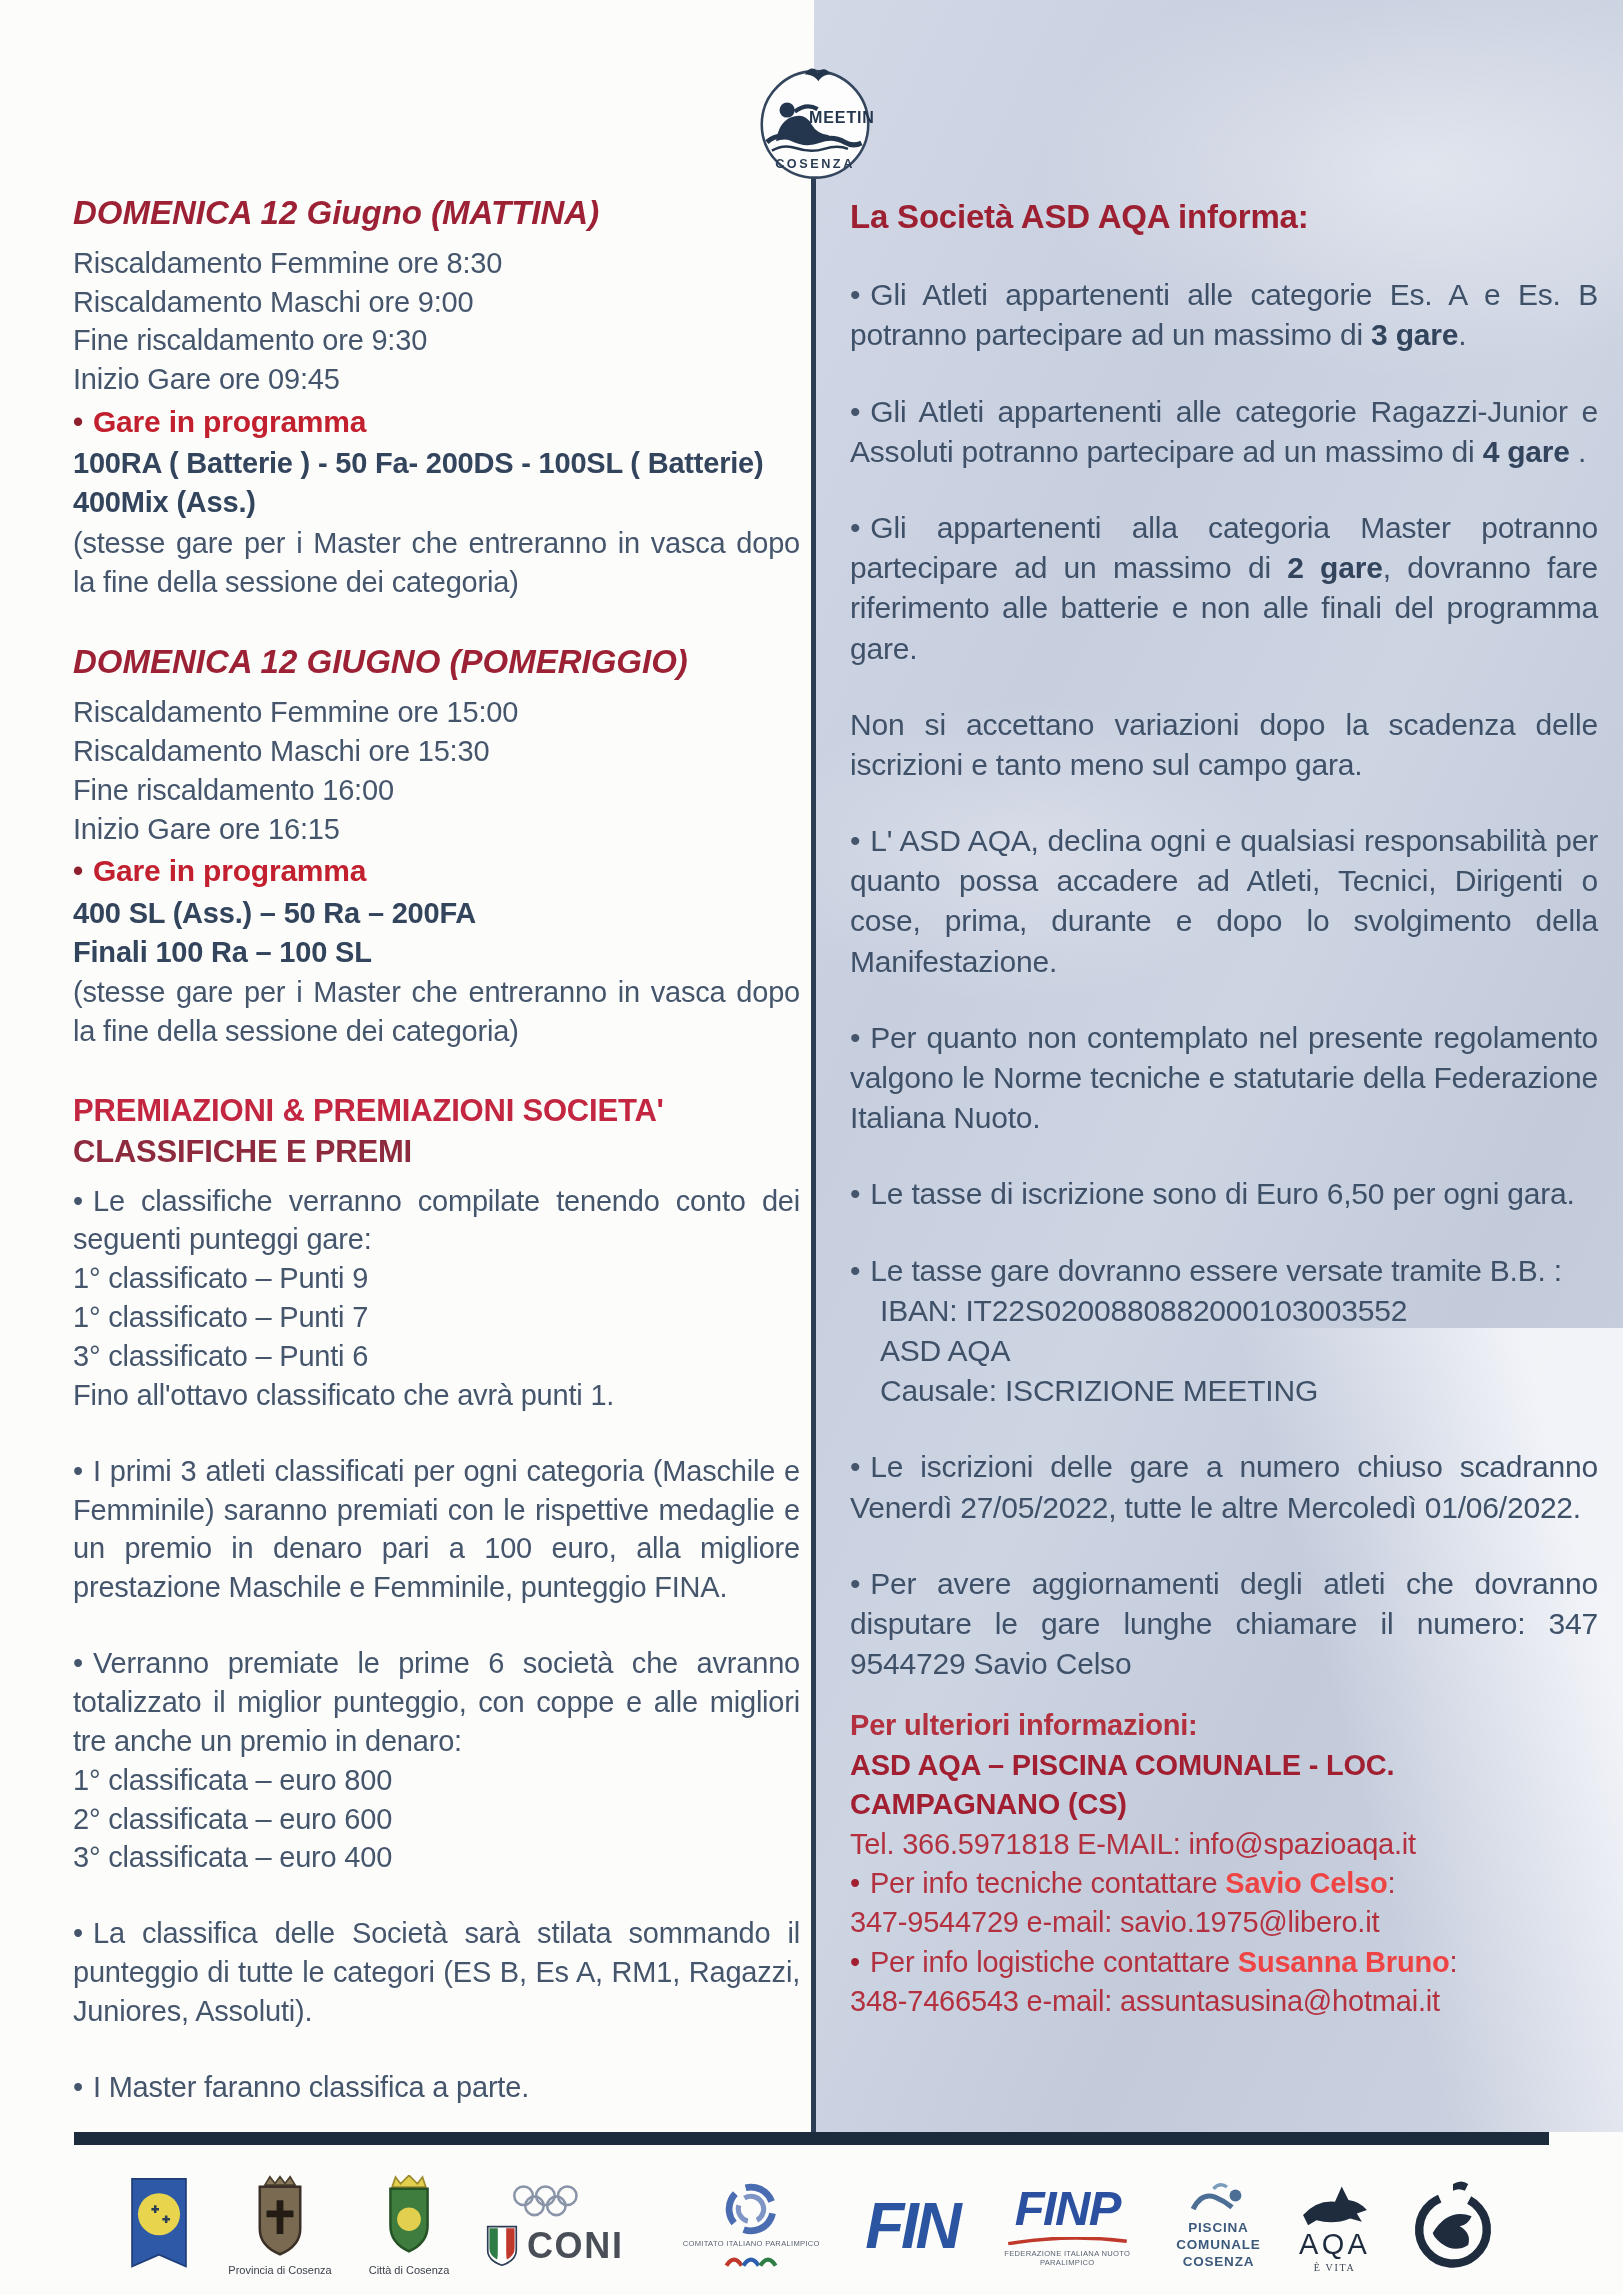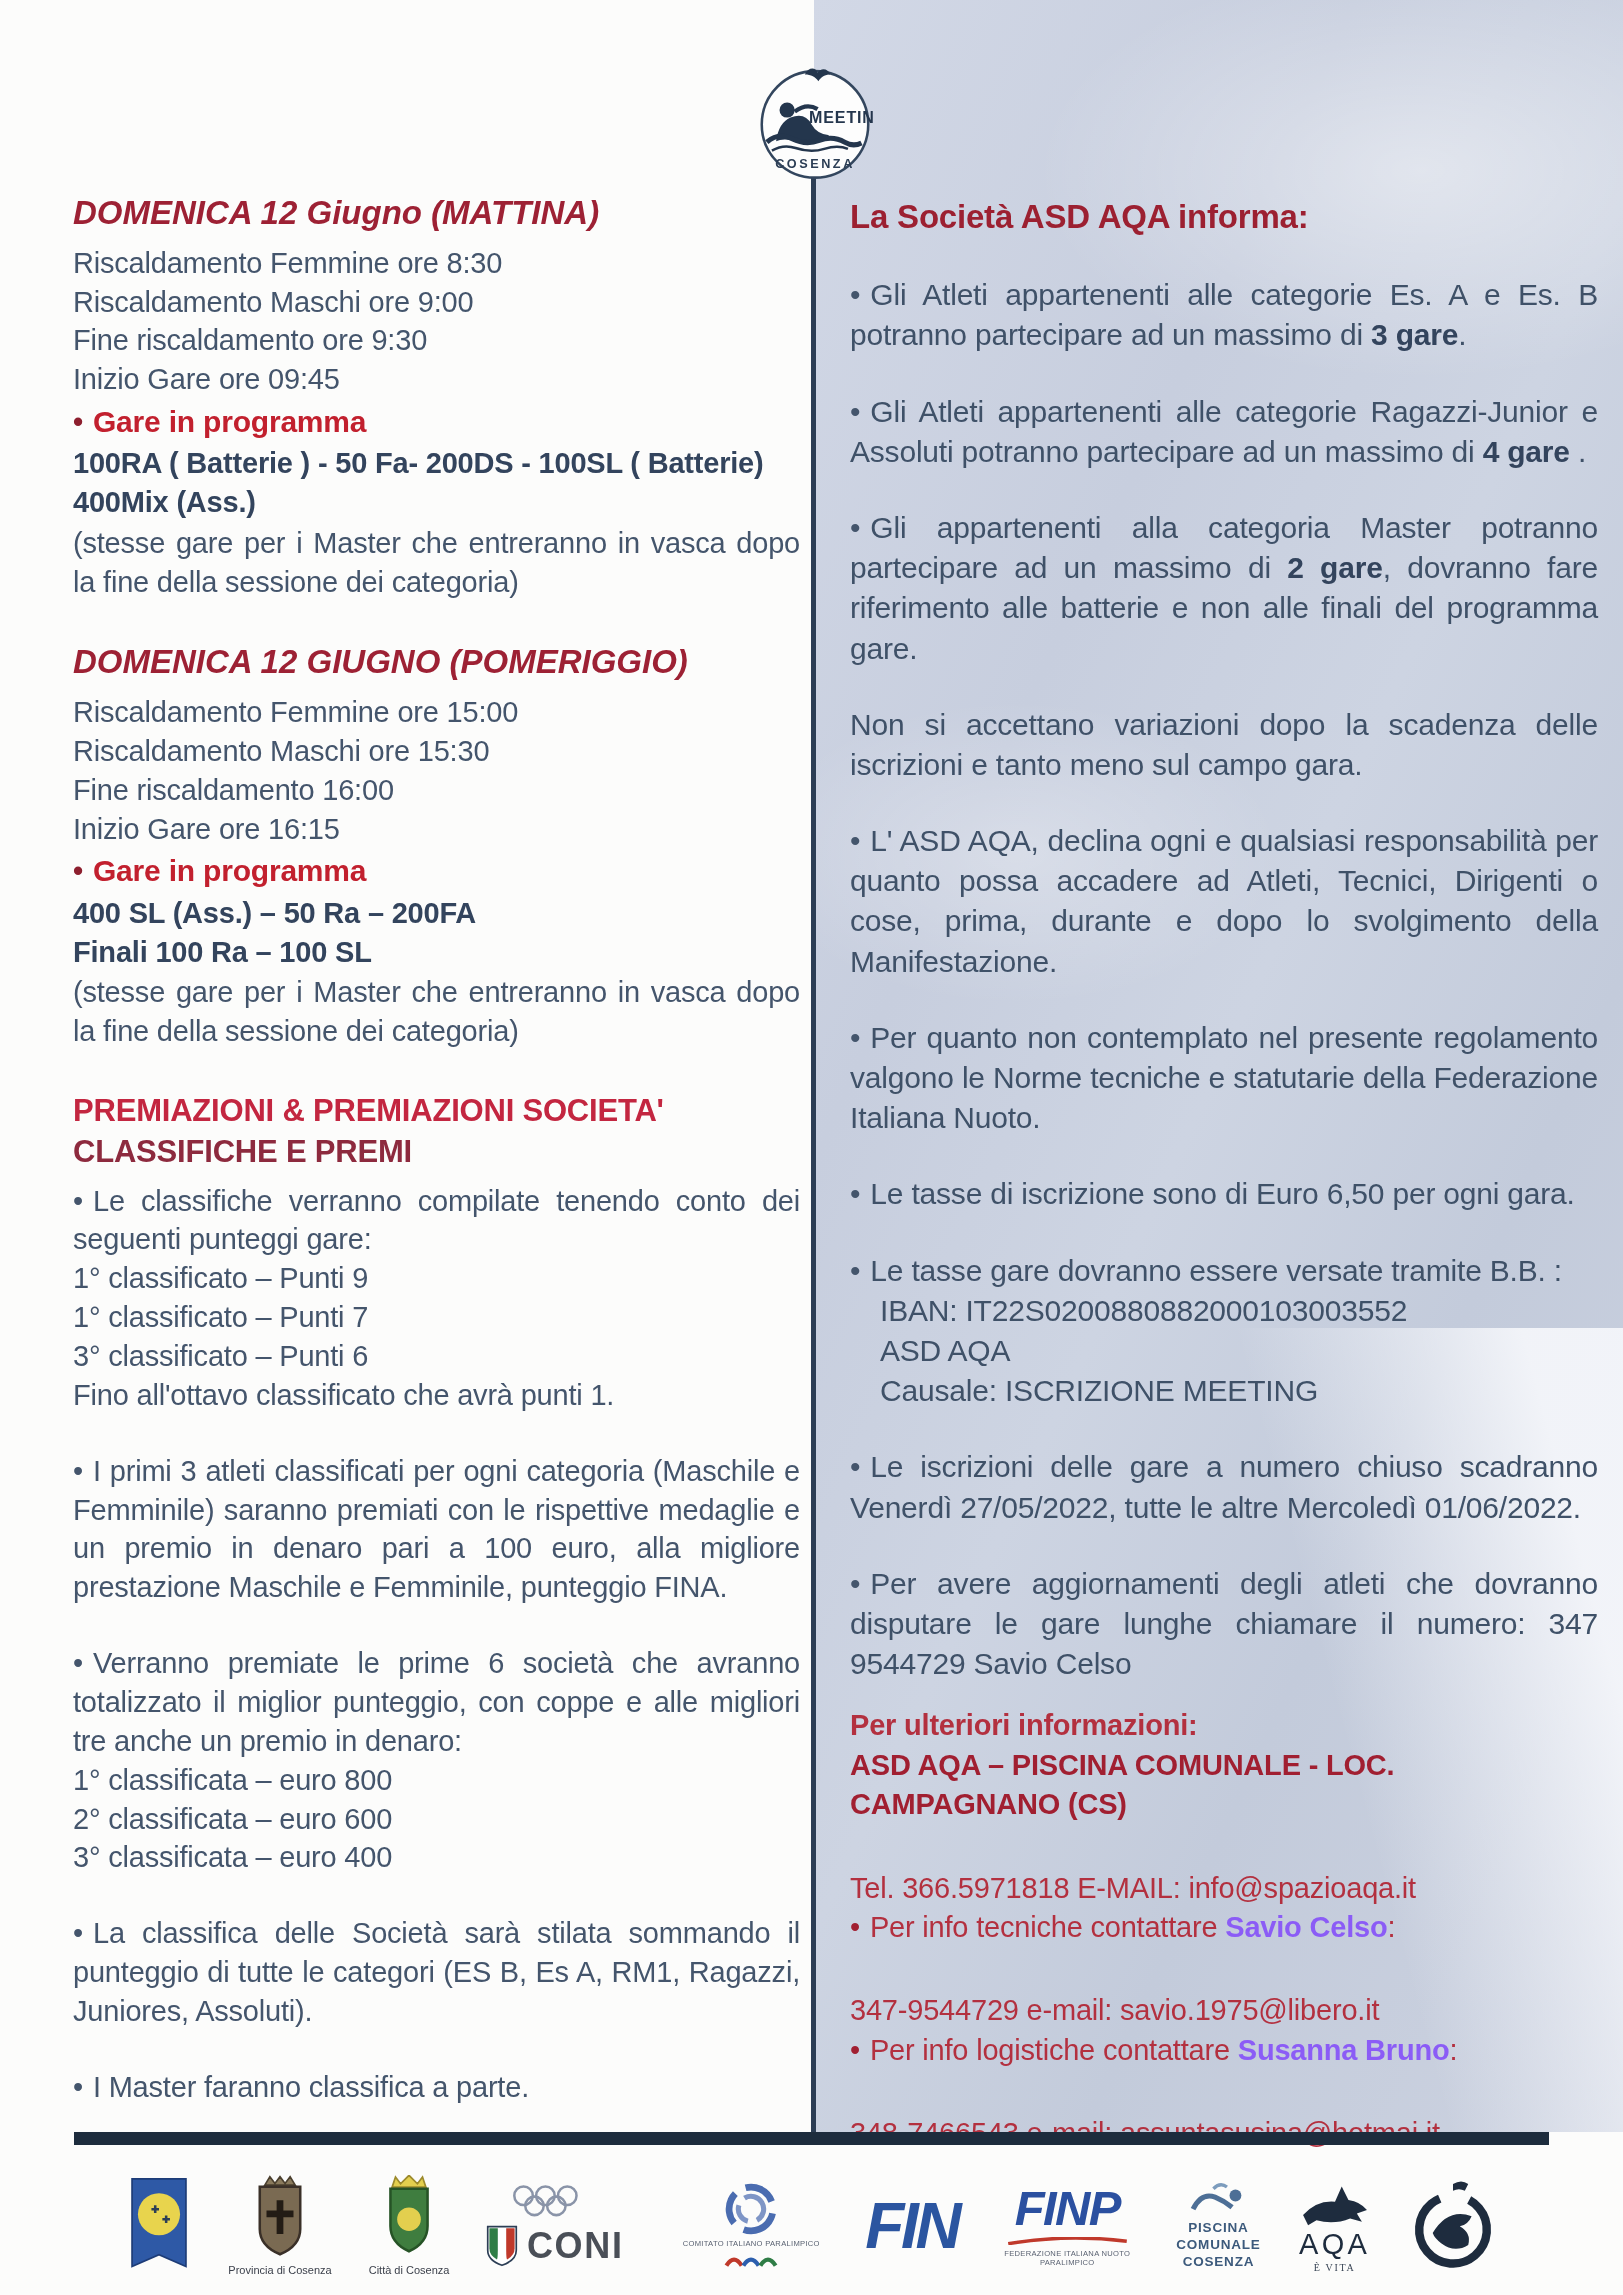--- a/index.html
+++ b/index.html
@@ -52,23 +52,23 @@
   }
   .r-title{margin:0 0 36px 0;color:#9c2031;font-weight:bold;font-size:33px;}
   .rp{margin:0 0 36px 0;text-align:justify;}
   .rp b{color:#33445d;}
   .rp0{margin:0;text-align:justify;}
   .sub{margin-left:30px;}
   .pay{margin-bottom:36px;}
   .contact{margin-top:22px;font-size:29px;line-height:1.36;}
   .c-head{color:#b3303f;font-weight:bold;}
   .c-addr{color:#a11f31;font-weight:bold;}
-  .c-line{color:#b3303f;margin-top:44px;}
+  .c-line{color:#b3303f;}
   .c-b{margin:0;color:#b3303f;}
-  .c-b b{color:#8b5cf6;}
+  .c-b b{color:#ef4444;}
 
   
   .footer{
     position:absolute;left:0;top:2158px;width:1624px;height:135px;
     display:flex;align-items:center;justify-content:center;gap:37px;
   }
   .flogo{display:flex;flex-direction:column;align-items:center;gap:3.4px;}
   .cap{font-size:11px;color:#3a3f4a;text-align:center;line-height:1.1;}
   .cap-tiny{font-size:7.6px;color:#5a6272;letter-spacing:0.3px;text-align:center;line-height:1.2;max-width:144px;}
   .coni-row{display:flex;align-items:flex-start;gap:8.5px;}

